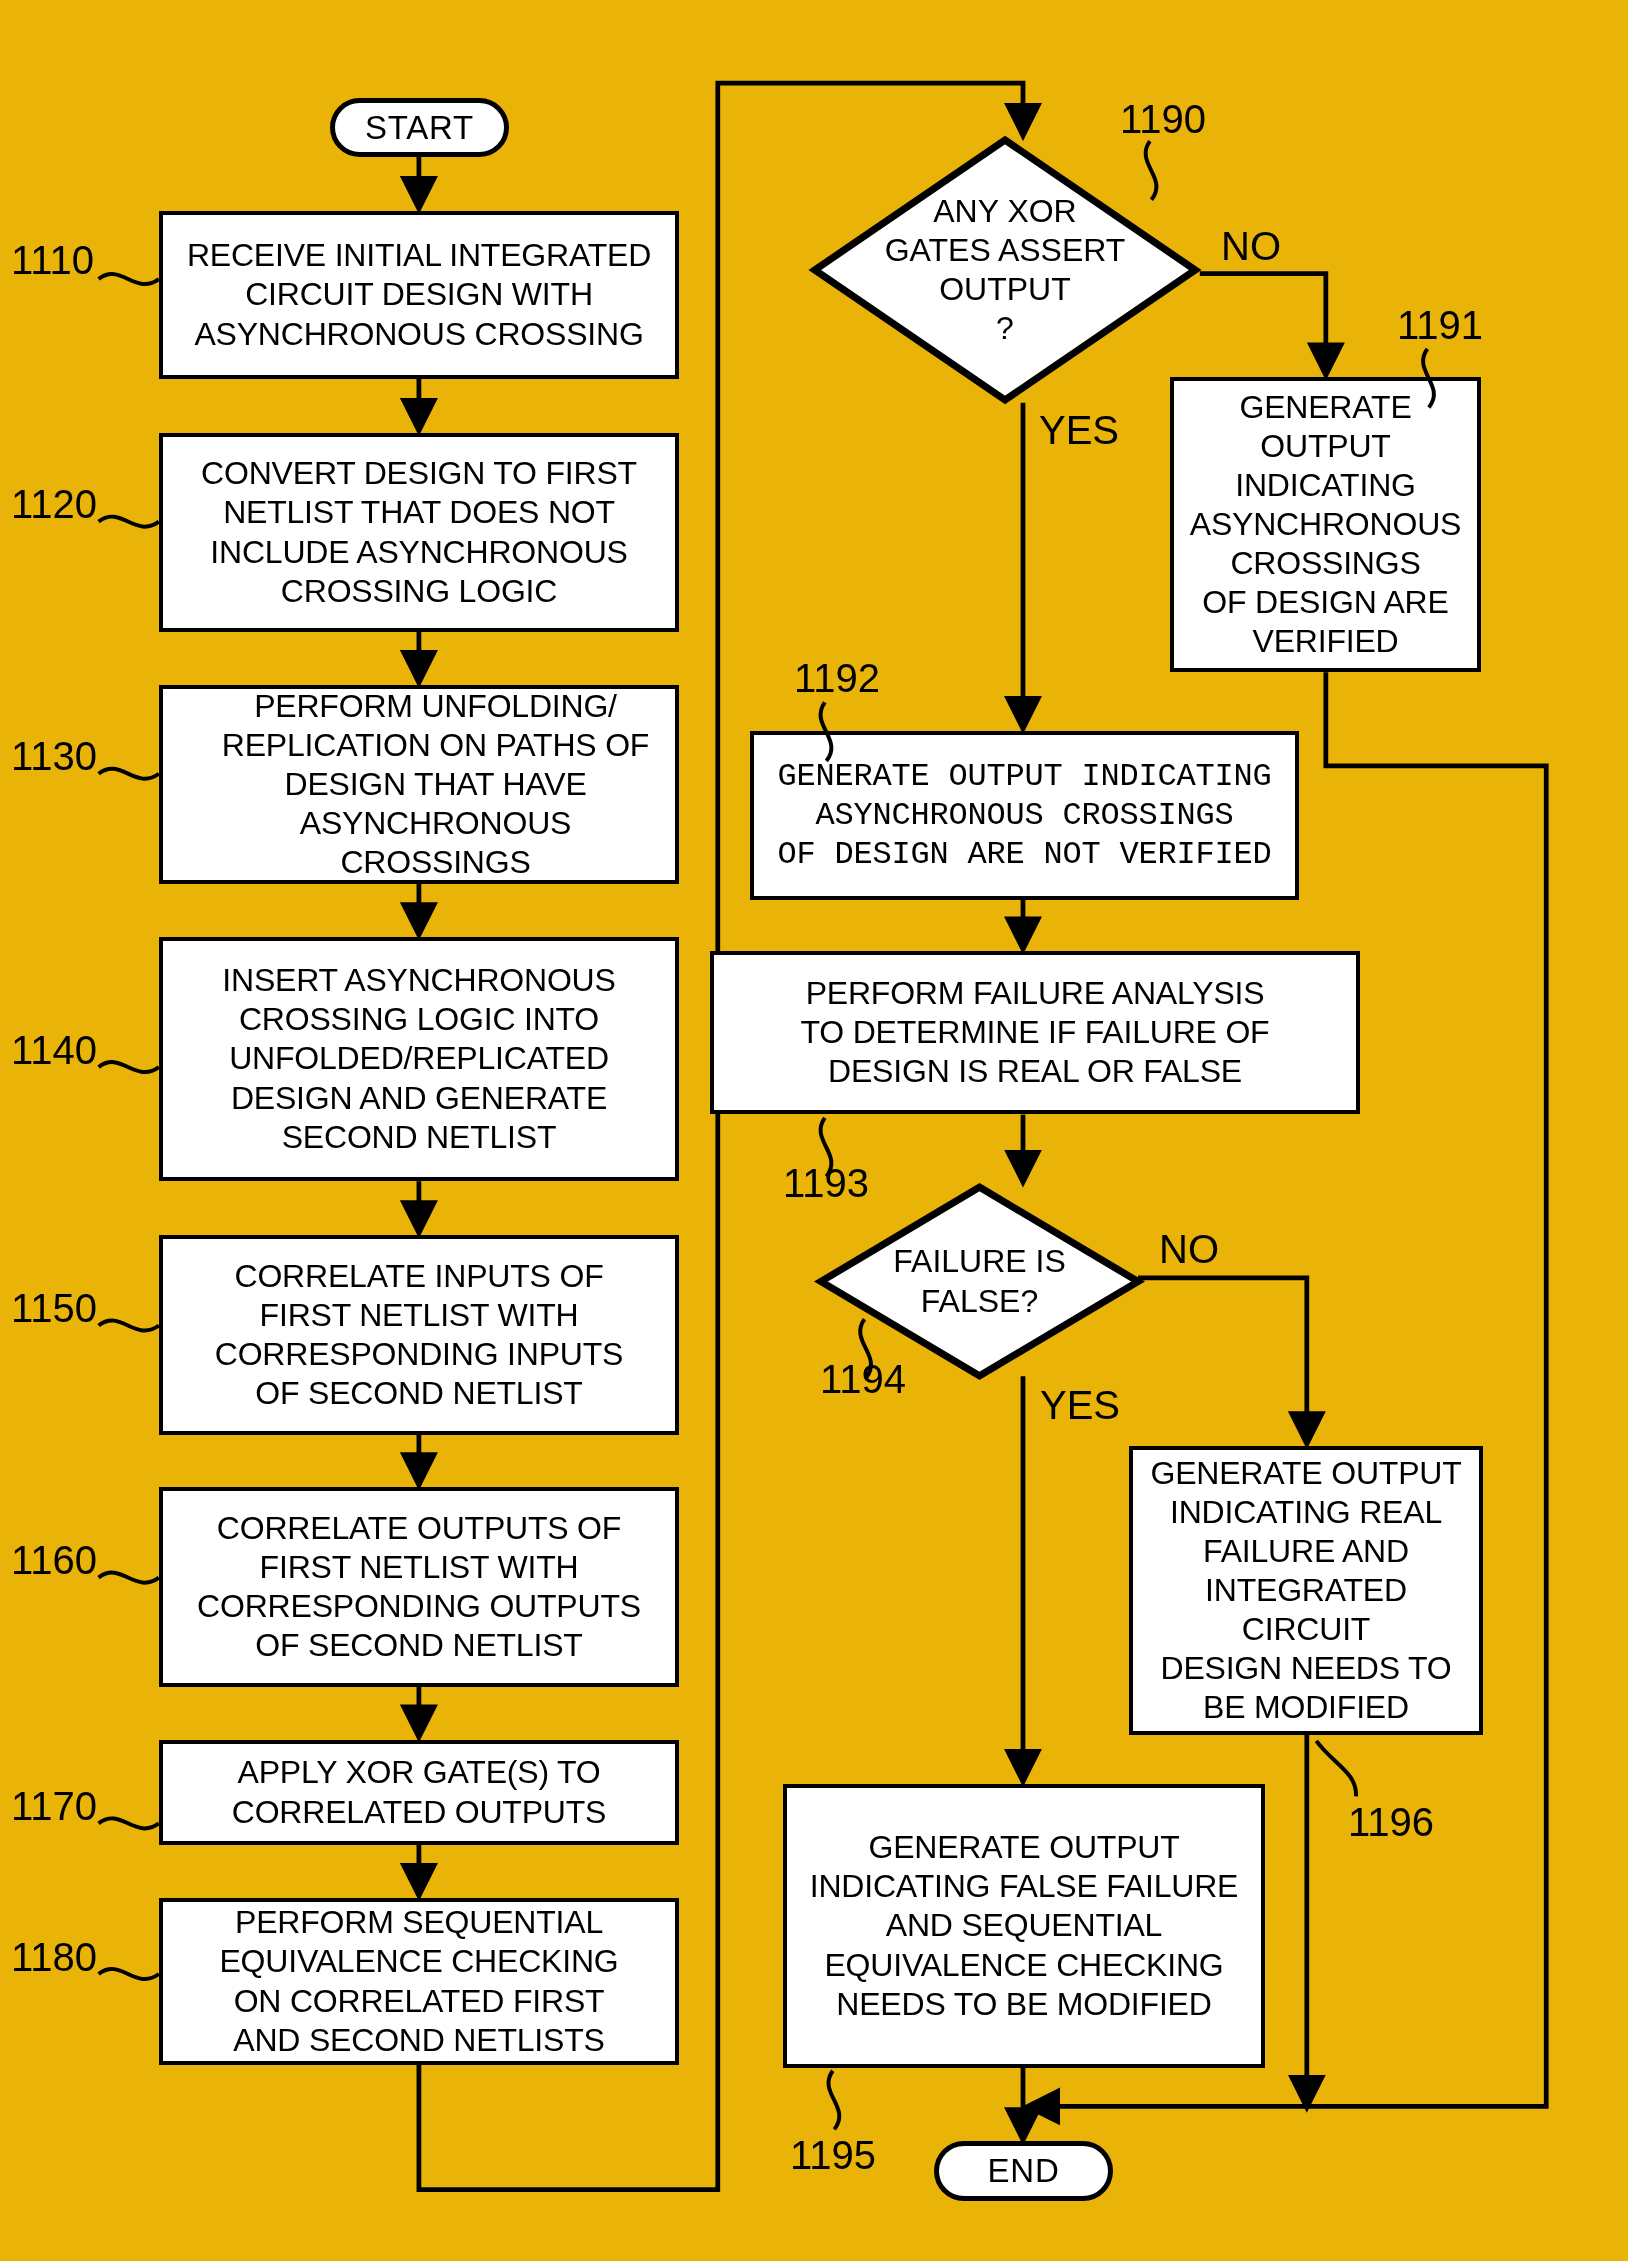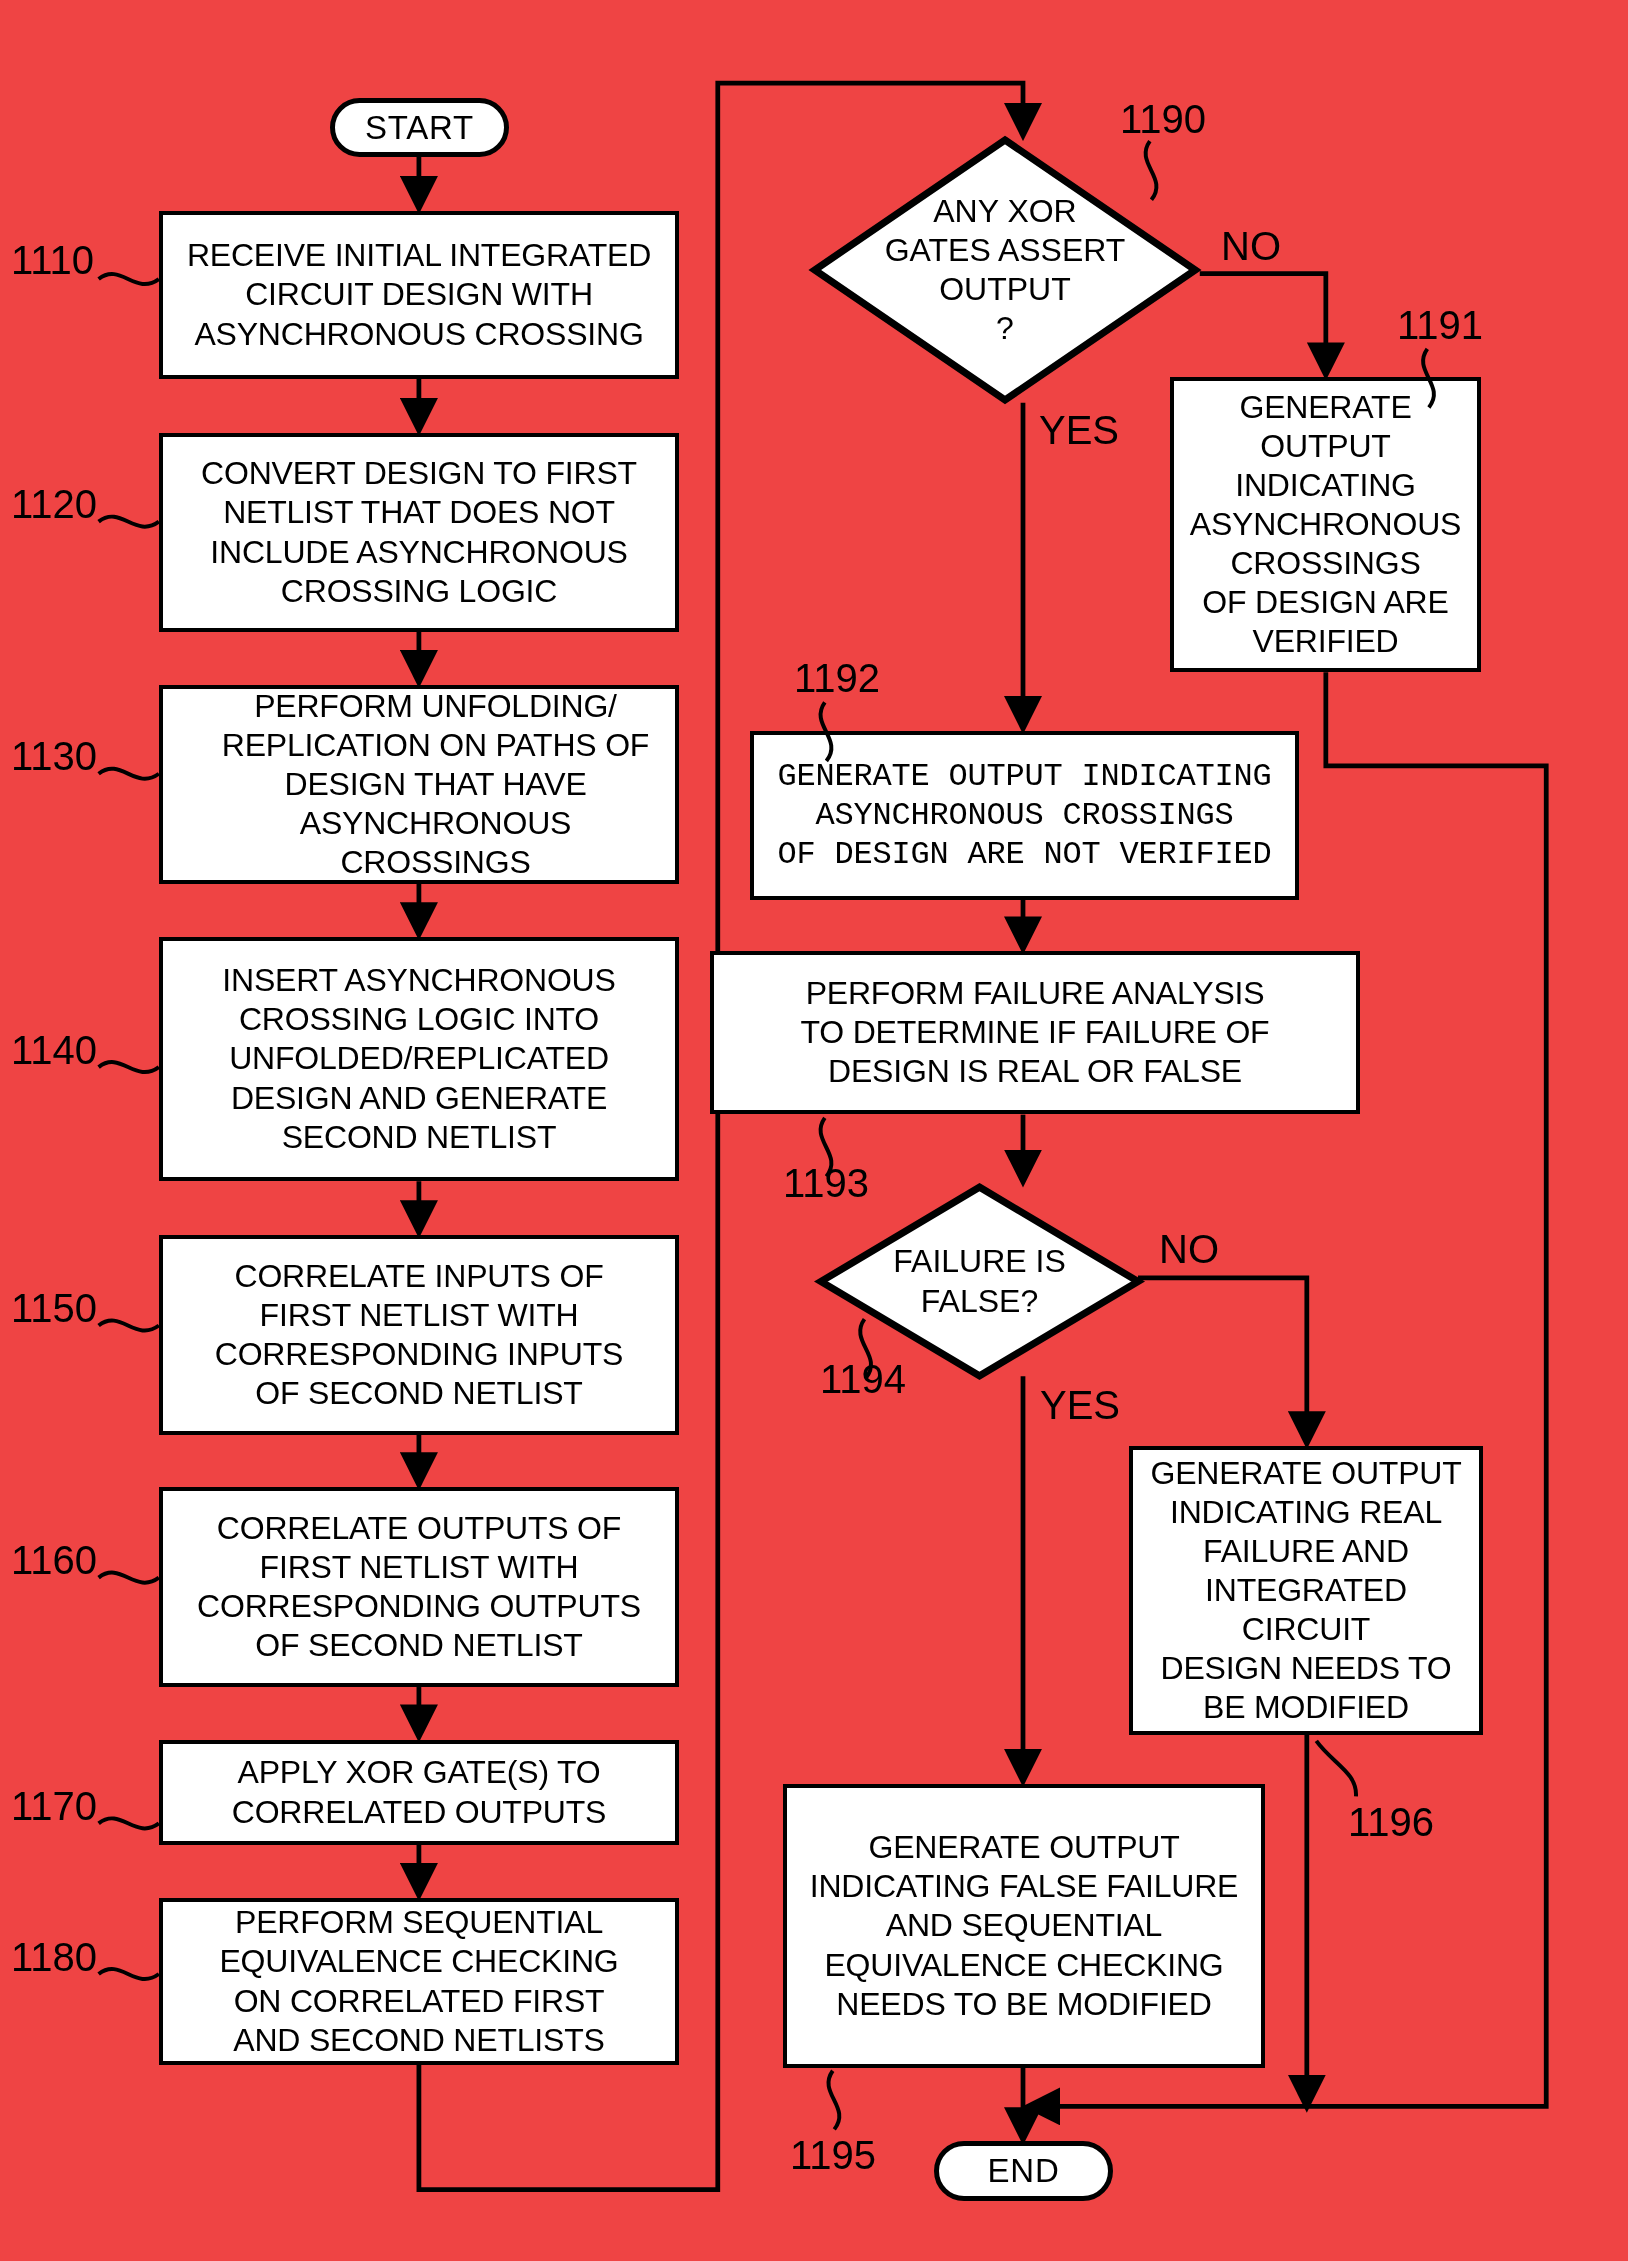--- a/index.html
+++ b/index.html
@@ -5,21 +5,21 @@
 <style>
   html, body {
     margin: 0;
     padding: 0;
     background: #ffffff;
   }
   #stage {
     position: relative;
     width: 1629px;
     height: 2261px;
-    background: #ef4444;
+    background: #eab308;
     font-family: "Liberation Sans", sans-serif;
     overflow: hidden;
   }
   #wires {
     position: absolute;
     left: 0;
     top: 0;
     width: 1629px;
     height: 2261px;
     pointer-events: none;

